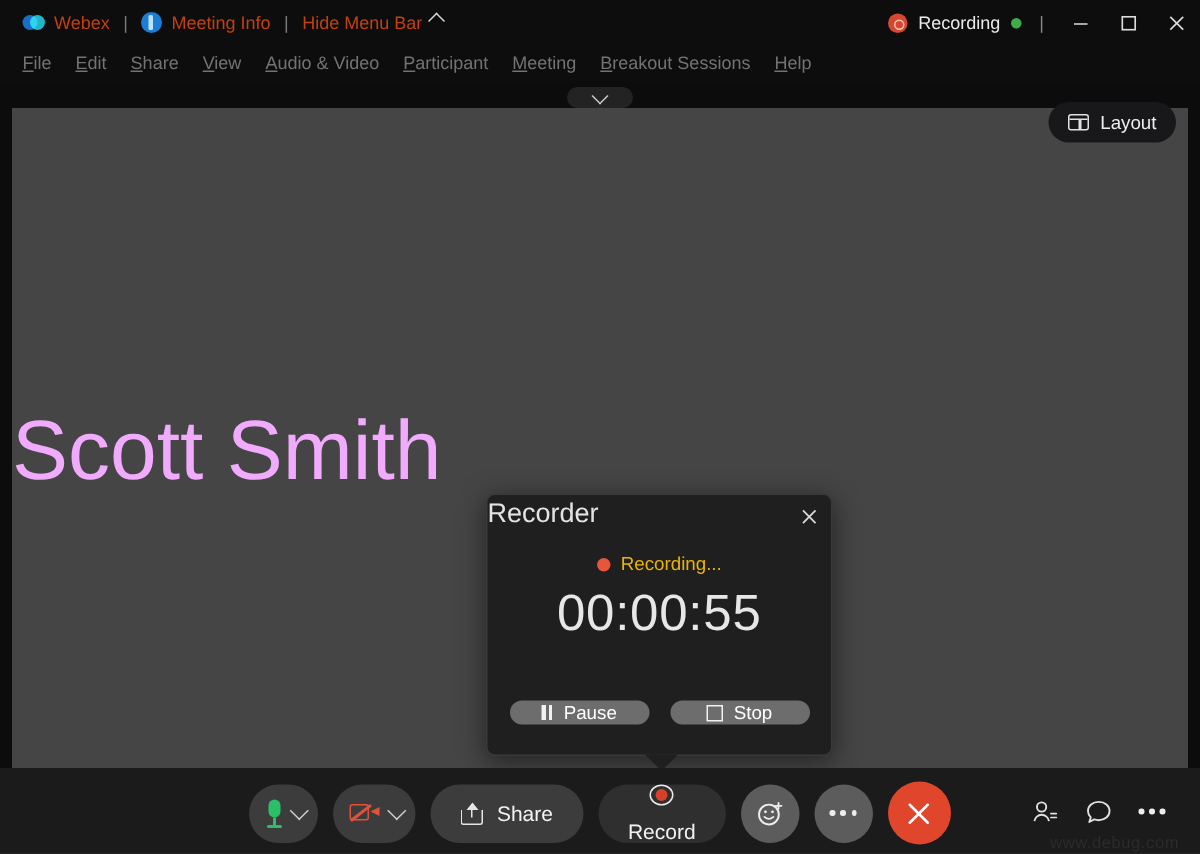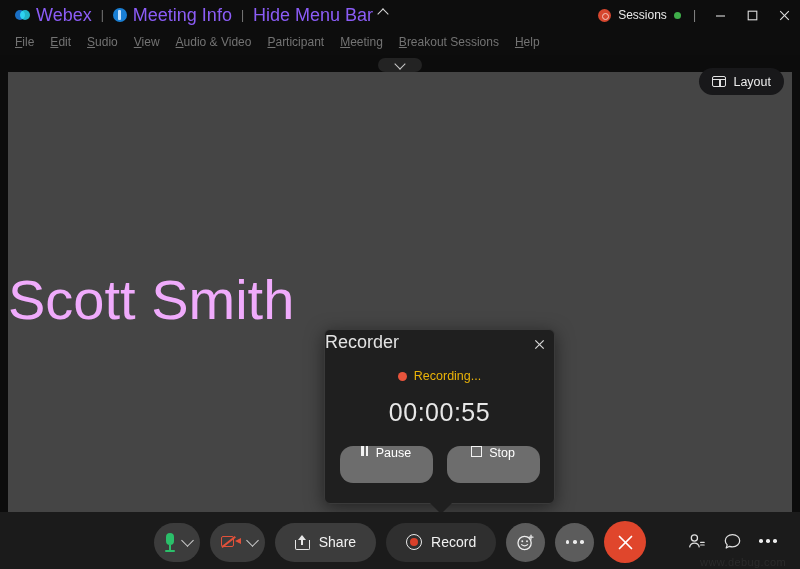--- a/index.html
+++ b/index.html
@@ -36,22 +36,22 @@
   .tb-left {
     display: flex;
     align-items: center;
     padding-left: 8px;
     gap: 0px;
   }
   .tb-item {
     display: flex;
     align-items: center;
     gap: 6px;
-    font-size: 18px;
-    color: #8b5cf6;
+    font-size: 12px;
+    color: #c2410c;
     padding: 0 7px;
     height: 22px;
     line-height: 22px;
     white-space: nowrap;
     text-align: center;
   }
   .tb-sep {
     color: #7a7a7a;
     font-size: 12px;
     padding: 0 2px;
@@ -281,40 +281,40 @@
     color: #eab308;
   }
   .rec-dot {
     width: 9px; height: 9px;
     border-radius: 50%;
     background: #e8543c;
     display: inline-block;
   }
   .rec-timer {
     text-align: center;
-    font-size: 25px;
+    font-size: 34px;
     color: #e7e7e7;
-    margin-top: 15px;
+    margin-top: 7px;
     letter-spacing: 0.5px;
   }
   .rec-actions {
     position: absolute;
     left: 0; right: 0;
     bottom: 20px;
     display: flex;
     justify-content: center;
     gap: 14px;
   }
   .rec-btn {
     width: 93px;
-    height: 37px;
+    height: 16px;
     border-radius: 13px;
     background: #6d6d6d;
     display: flex;
-    align-items: flex-start;
+    align-items: center;
     justify-content: center;
     gap: 7px;
     font-size: 12.5px;
     color: #ffffff;
     margin-top: 12px;
   }
   .pause-ico {
     width: 8px; height: 10px;
     position: relative;
     display: inline-block;
@@ -437,21 +437,21 @@
     border-radius: 20px;
     background: #3c3c3c;
     display: flex;
     align-items: center;
     justify-content: center;
     gap: 9px;
     padding: 0 20px;
     font-size: 14px;
     color: #f2f2f2;
   }
-  .pill-btn.dark { background: #2f2f2f; }
+  .pill-btn.dark { background: #2f2f2f; flex-direction: column; }
   .share-ico {
     width: 15px; height: 15px;
     position: relative;
     display: inline-block;
   }
   .share-ico .box {
     position: absolute;
     left: 0; bottom: 0;
     width: 15px; height: 10px;
     border: 1.4px solid #e6e6e6;
@@ -558,21 +558,21 @@
       <span class="tb-sep">|</span>
       <div class="tb-item">
         <span>Hide Menu Bar</span>
         <span class="chev-up"></span>
       </div>
     </div>
 
     <div class="tb-right">
       <div class="conn">
         <span class="conn-rec"></span>
-        <span>Sessions</span>
+        <span>Recording</span>
         <span class="conn-dot"></span>
       </div>
       <span class="vbar">|</span>
       <div class="wbtn">
         <svg width="11" height="11" viewBox="0 0 11 11">
             <line x1="1" y1="6" x2="10" y2="6" stroke="#dcdcdc" stroke-width="1.1"></line>
           </svg>
       </div>
       <div class="wbtn">
         <svg width="11" height="11" viewBox="0 0 11 11">
@@ -584,21 +584,21 @@
             <line x1="1.2" y1="1.2" x2="9.8" y2="9.8" stroke="#dcdcdc" stroke-width="1.1"></line>
             <line x1="9.8" y1="1.2" x2="1.2" y2="9.8" stroke="#dcdcdc" stroke-width="1.1"></line>
           </svg>
       </div>
     </div>
   </div>
 
   <div class="menubar">
     <div class="menu-item"><u>F</u><span>ile</span></div>
     <div class="menu-item"><u>E</u><span>dit</span></div>
-    <div class="menu-item"><u>S</u><span>udio</span></div>
+    <div class="menu-item"><u>S</u><span>hare</span></div>
     <div class="menu-item"><u>V</u><span>iew</span></div>
     <div class="menu-item"><u>A</u><span>udio &amp; Video</span></div>
     <div class="menu-item"><u>P</u><span>articipant</span></div>
     <div class="menu-item"><u>M</u><span>eeting</span></div>
     <div class="menu-item"><u>B</u><span>reakout Sessions</span></div>
     <div class="menu-item"><u>H</u><span>elp</span></div>
   </div>
 
   <div class="collapse-pill">
     <span class="chev-down-sm"></span>

